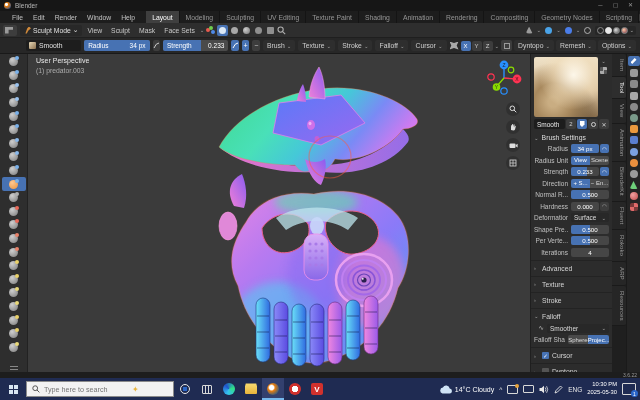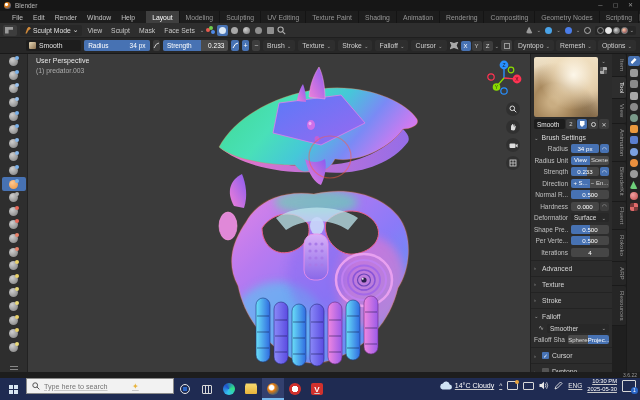--- a/index.html
+++ b/index.html
@@ -126,21 +126,21 @@
   
   .pstrip { width:14px; background:#242424; border-left:1px solid #1a1a1a; display:flex; flex-direction:column; align-items:center; padding-top:2px; gap:3.2px; }
   .pticon { width:8px; height:8px; border-radius:2px; }
   .pticon.wrap { display:flex; align-items:center; justify-content:center; width:12px; height:10px; }
 
   
   .statusbar { position:absolute; left:0; top:372px; width:640px; height:6px; background:#1d1d1d; display:flex; align-items:center; justify-content:flex-end; padding-right:3px; }
   .statusbar span { font-size:5px; color:#9a9a9a; }
 
   
-  .taskbar { position:absolute; left:0; top:378px; width:640px; height:22px; background:#1f2b52; display:flex; align-items:flex-start;text-decoration:underline; }
+  .taskbar { position:absolute; left:0; top:378px; width:640px; height:22px; background:#1f2b52; display:flex; align-items:center; }
   .start { width:26px; height:22px; display:flex; align-items:center; justify-content:center; }
   .winlogo { width:9px; height:9px; display:grid; grid-template-columns:1fr 1fr; grid-template-rows:1fr 1fr; gap:1px; }
   .winlogo i { background:#d9e6f2; }
   .searchbox { width:148px; height:16px; background:#f2f2f2; border:1px solid #8a8a8a; display:flex; align-items:center; gap:4px; padding:0 5px; }
   .searchbox svg { flex:none; }
   .searchbox input { border:0; outline:0; background:transparent; font-size:7.2px; color:#444; width:84px; font-family:"Liberation Sans",sans-serif; }
   .sparkle { color:#e8b33a; font-size:8px; }
   .tb-icons { display:flex; align-items:center; height:22px; }
   .tb-app { width:22px; height:22px; display:flex; align-items:center; justify-content:center; }
   .tb-app.active { background:#33406e; box-shadow:inset 0 -2px 0 #76b9ed; }

